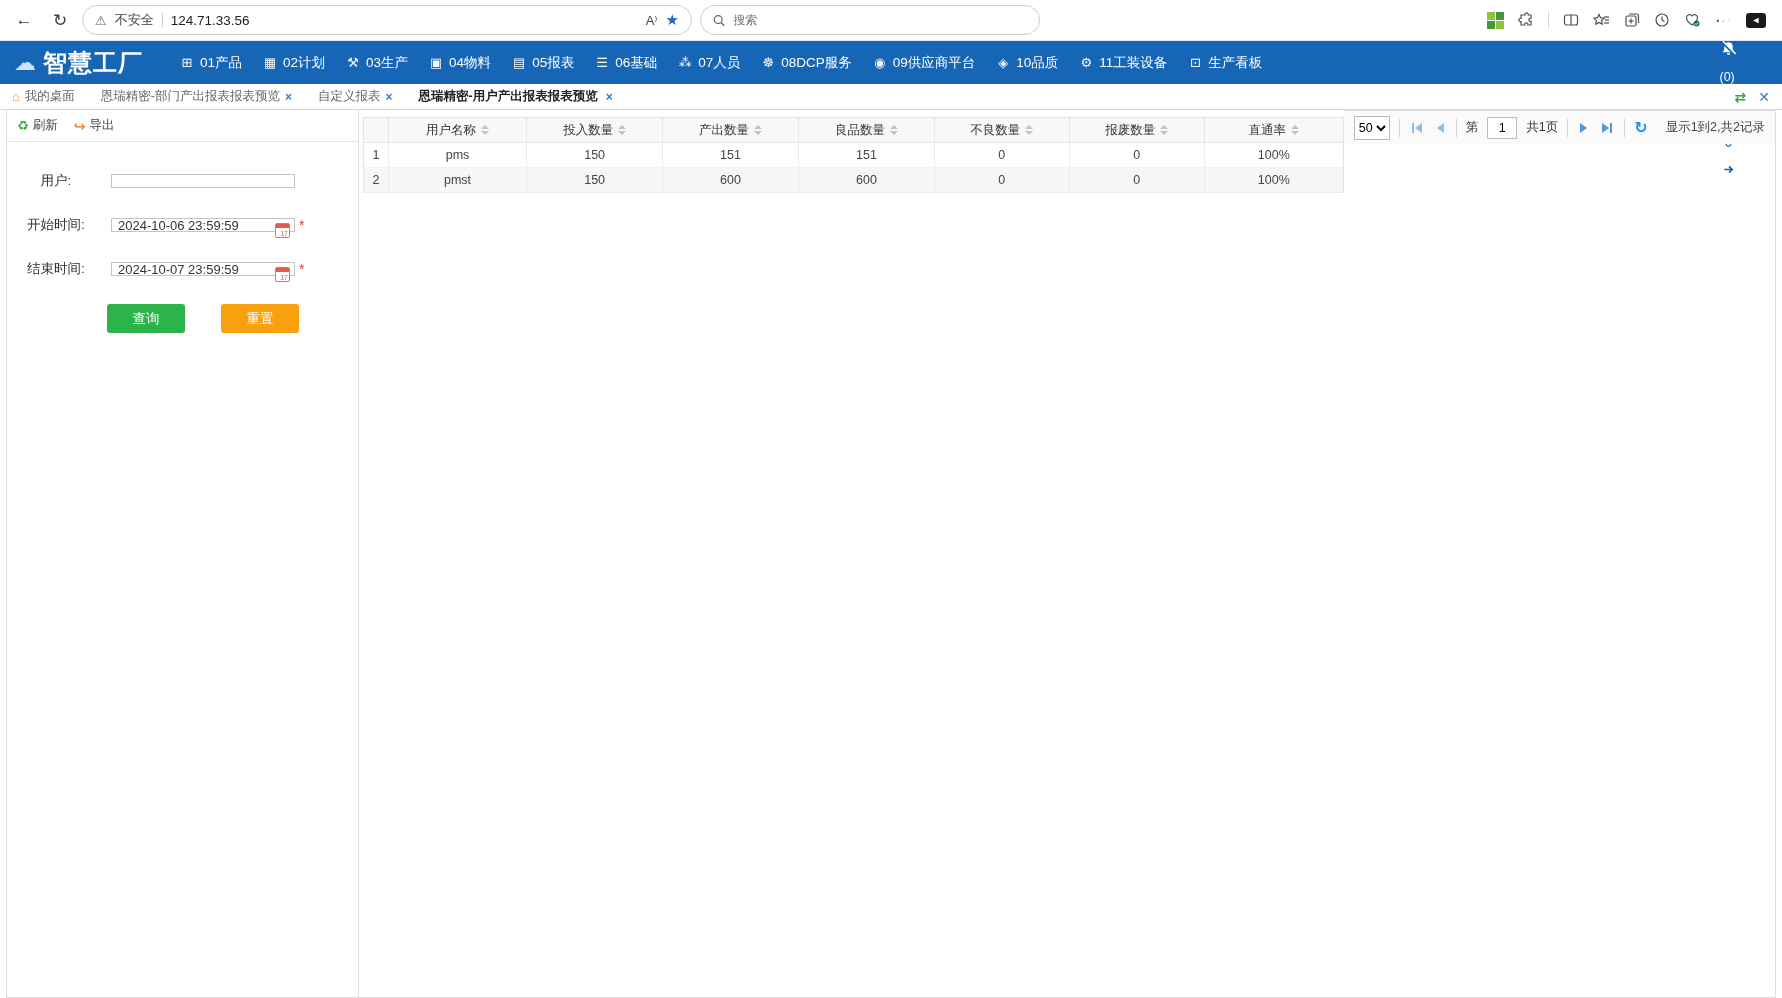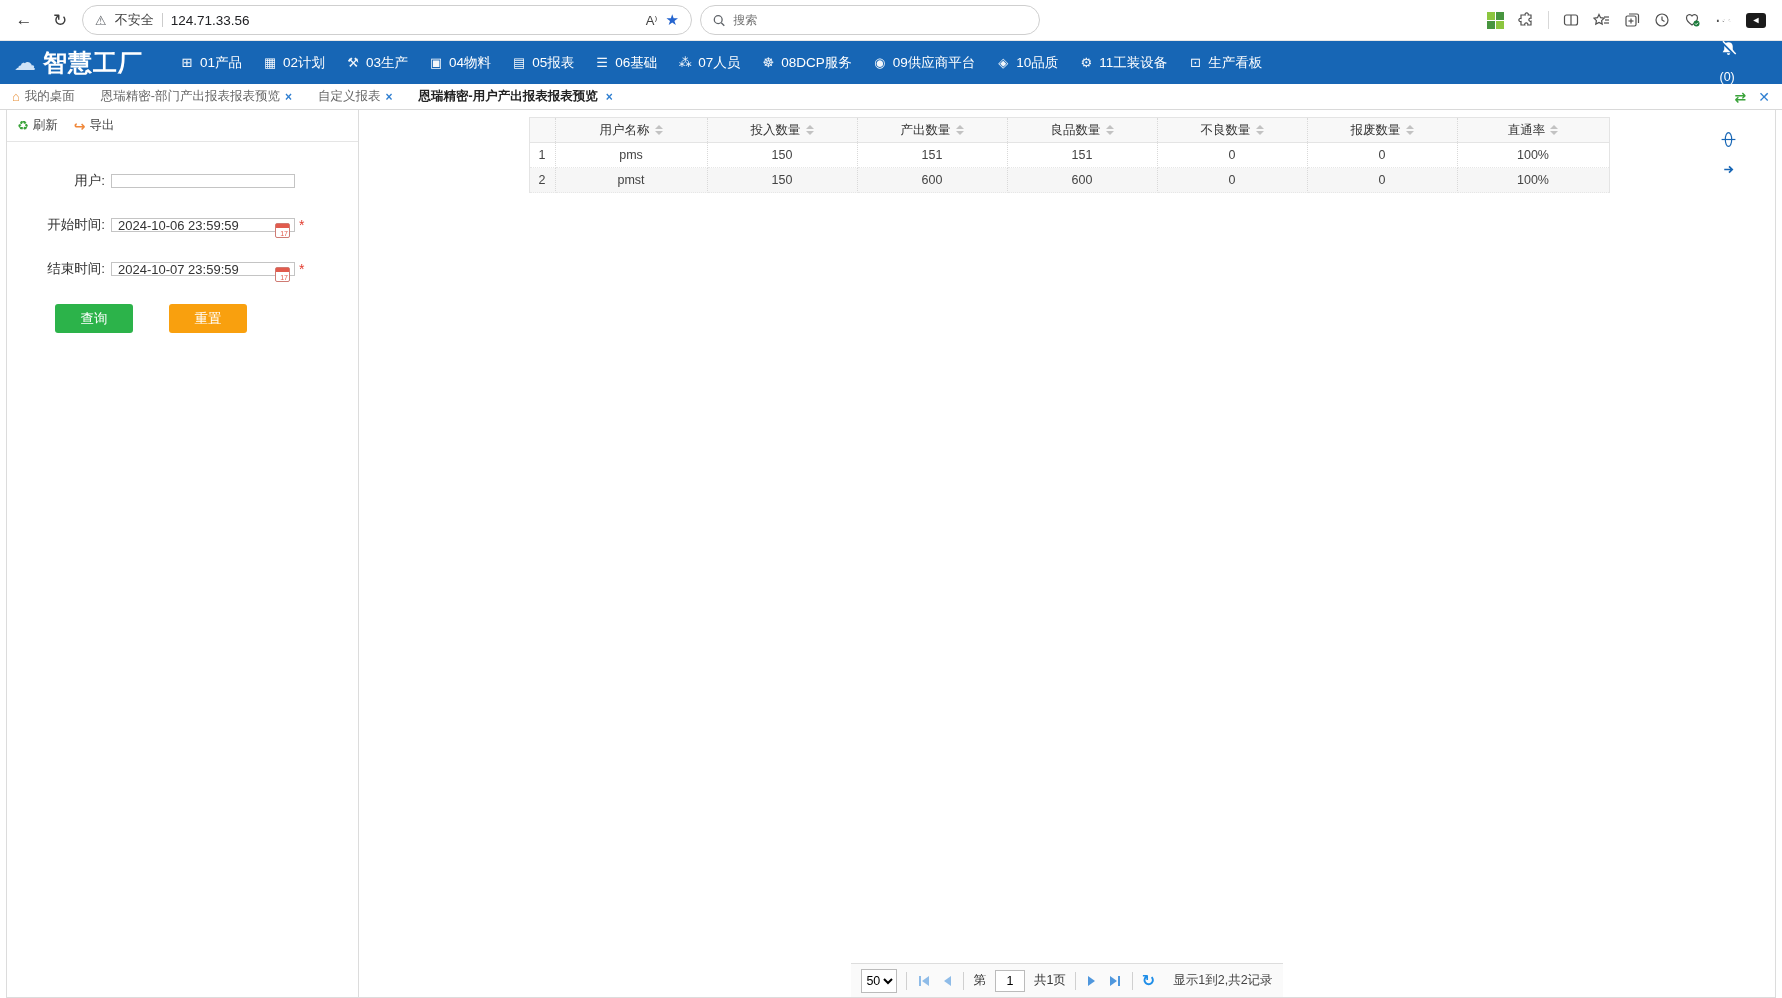--- a/index.html
+++ b/index.html
@@ -55,36 +55,36 @@
 
   
   .content { flex:1; margin:0 6px; border:1px solid #dcdcdc; border-top:none; display:flex; min-height:0; }
   .left-panel { width:352px; border-right:1px solid #dcdcdc; display:flex; flex-direction:column; }
   .lp-toolbar { height:32px; border-bottom:1px solid #e5e5e5; display:flex; align-items:center; gap:16px; padding:0 10px; font-size:12.5px; color:#444; }
   .lp-tool { display:flex; align-items:center; gap:4px; cursor:pointer; }
   .ic-refresh { color:#3aa33a; font-size:13px; }
   .ic-export { color:#f0883a; font-size:14px; font-weight:bold; }
   .lp-form { padding-top:30px; font-size:13.5px; color:#333; }
   .frow { display:flex; align-items:center; margin-bottom:20px; }
-  .frow label { width:104px; text-align:right; padding-right:6px; white-space:nowrap; }
+  .frow label { width:104px; text-align:center; padding-right:6px; white-space:nowrap; }
   .frow input.txt { width:184px; height:14px; border:1px solid #c4c4c4; padding:0 6px; font-size:13px; color:#333; outline:none; }
   .datewrap { position:relative; display:inline-block; }
   .datewrap input.txt { padding-right:24px; }
   .cal { position:absolute; right:5px; top:5px; width:15px; height:15px; border:1px solid #cf7b73; border-radius:2px; background:#fff; cursor:pointer; }
   .cal::before { content:""; position:absolute; top:0; left:0; right:0; height:4px; background:#e25b4d; }
   .cal::after { content:"17"; position:absolute; bottom:0px; right:1px; font-size:7px; color:#e25b4d; line-height:1; }
   .req { color:#e23b2e; margin-left:4px; font-size:14px; }
   .fgap { margin-bottom:26px; }
-  .btnrow { display:flex; margin-left:48px; gap:36px; margin-top:8px; }
+  .btnrow { display:flex; margin-left:100px; gap:36px; margin-top:8px; }
   .btn { width:78px; height:29px; border:none; border-radius:3px; color:#fff; font-size:13.5px; cursor:pointer; font-family:inherit; }
   .btn-green { background:#2cb34a; }
   .btn-orange { background:#f9a00e; }
 
   
-  .right-panel { flex:1; display:flex; flex-direction:column; min-width:0;align-items:center; }
+  .right-panel { flex:1; display:flex; min-width:0; }
   .gridwrap { flex:1; padding:7px 0 0 4px; overflow:hidden; }
   table.grid { border-collapse:collapse; font-size:12.5px; color:#444; }
   table.grid th, table.grid td { border-right:1px dotted #d9d9d9; height:25px; text-align:center; font-weight:normal; padding:0 4px; }
   table.grid th { background:#f8f8f8; border-top:1px solid #e4e4e4; border-bottom:1px solid #e4e4e4; color:#333; }
   table.grid th:first-child, table.grid td:first-child { border-left:1px solid #e4e4e4; }
   table.grid th:last-child, table.grid td:last-child { border-right:1px solid #e4e4e4; }
   table.grid tr.alt td { background:#f6f6f6; }
   table.grid td { border-bottom:1px dotted #e6e6e6; }
   .col-num { width:26px; } .col-name { width:152px; } .col-w { width:150px; } .col-rate { width:152px; }
   .sort { display:inline-flex; flex-direction:column; margin-left:5px; vertical-align:middle; cursor:pointer; }

